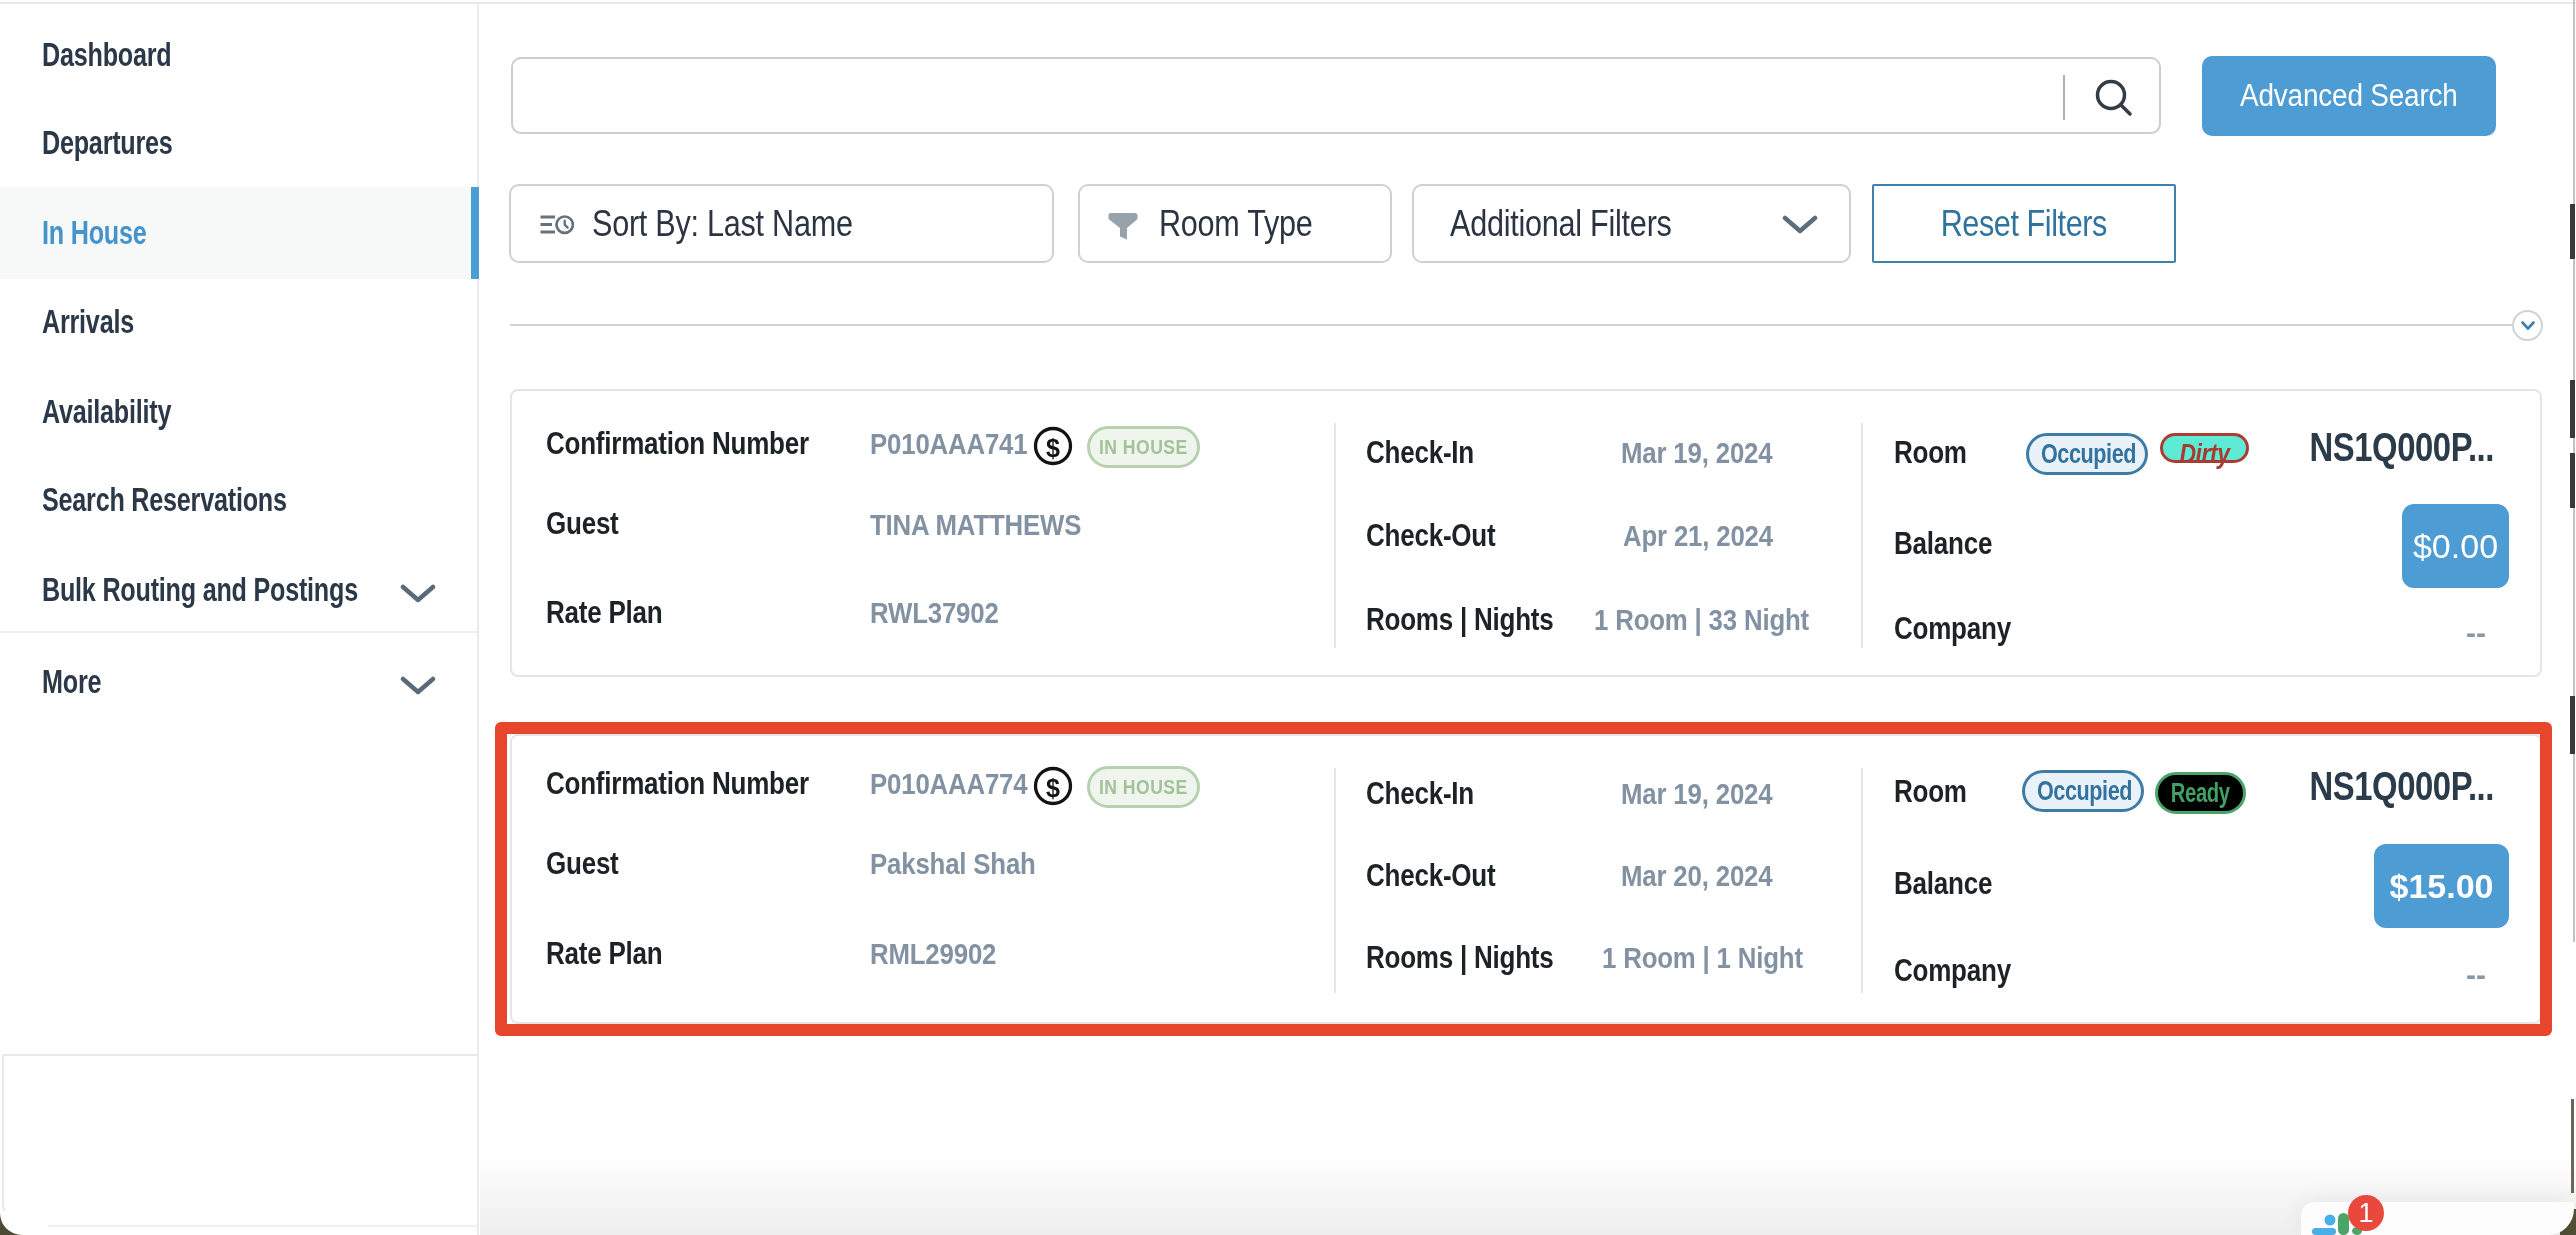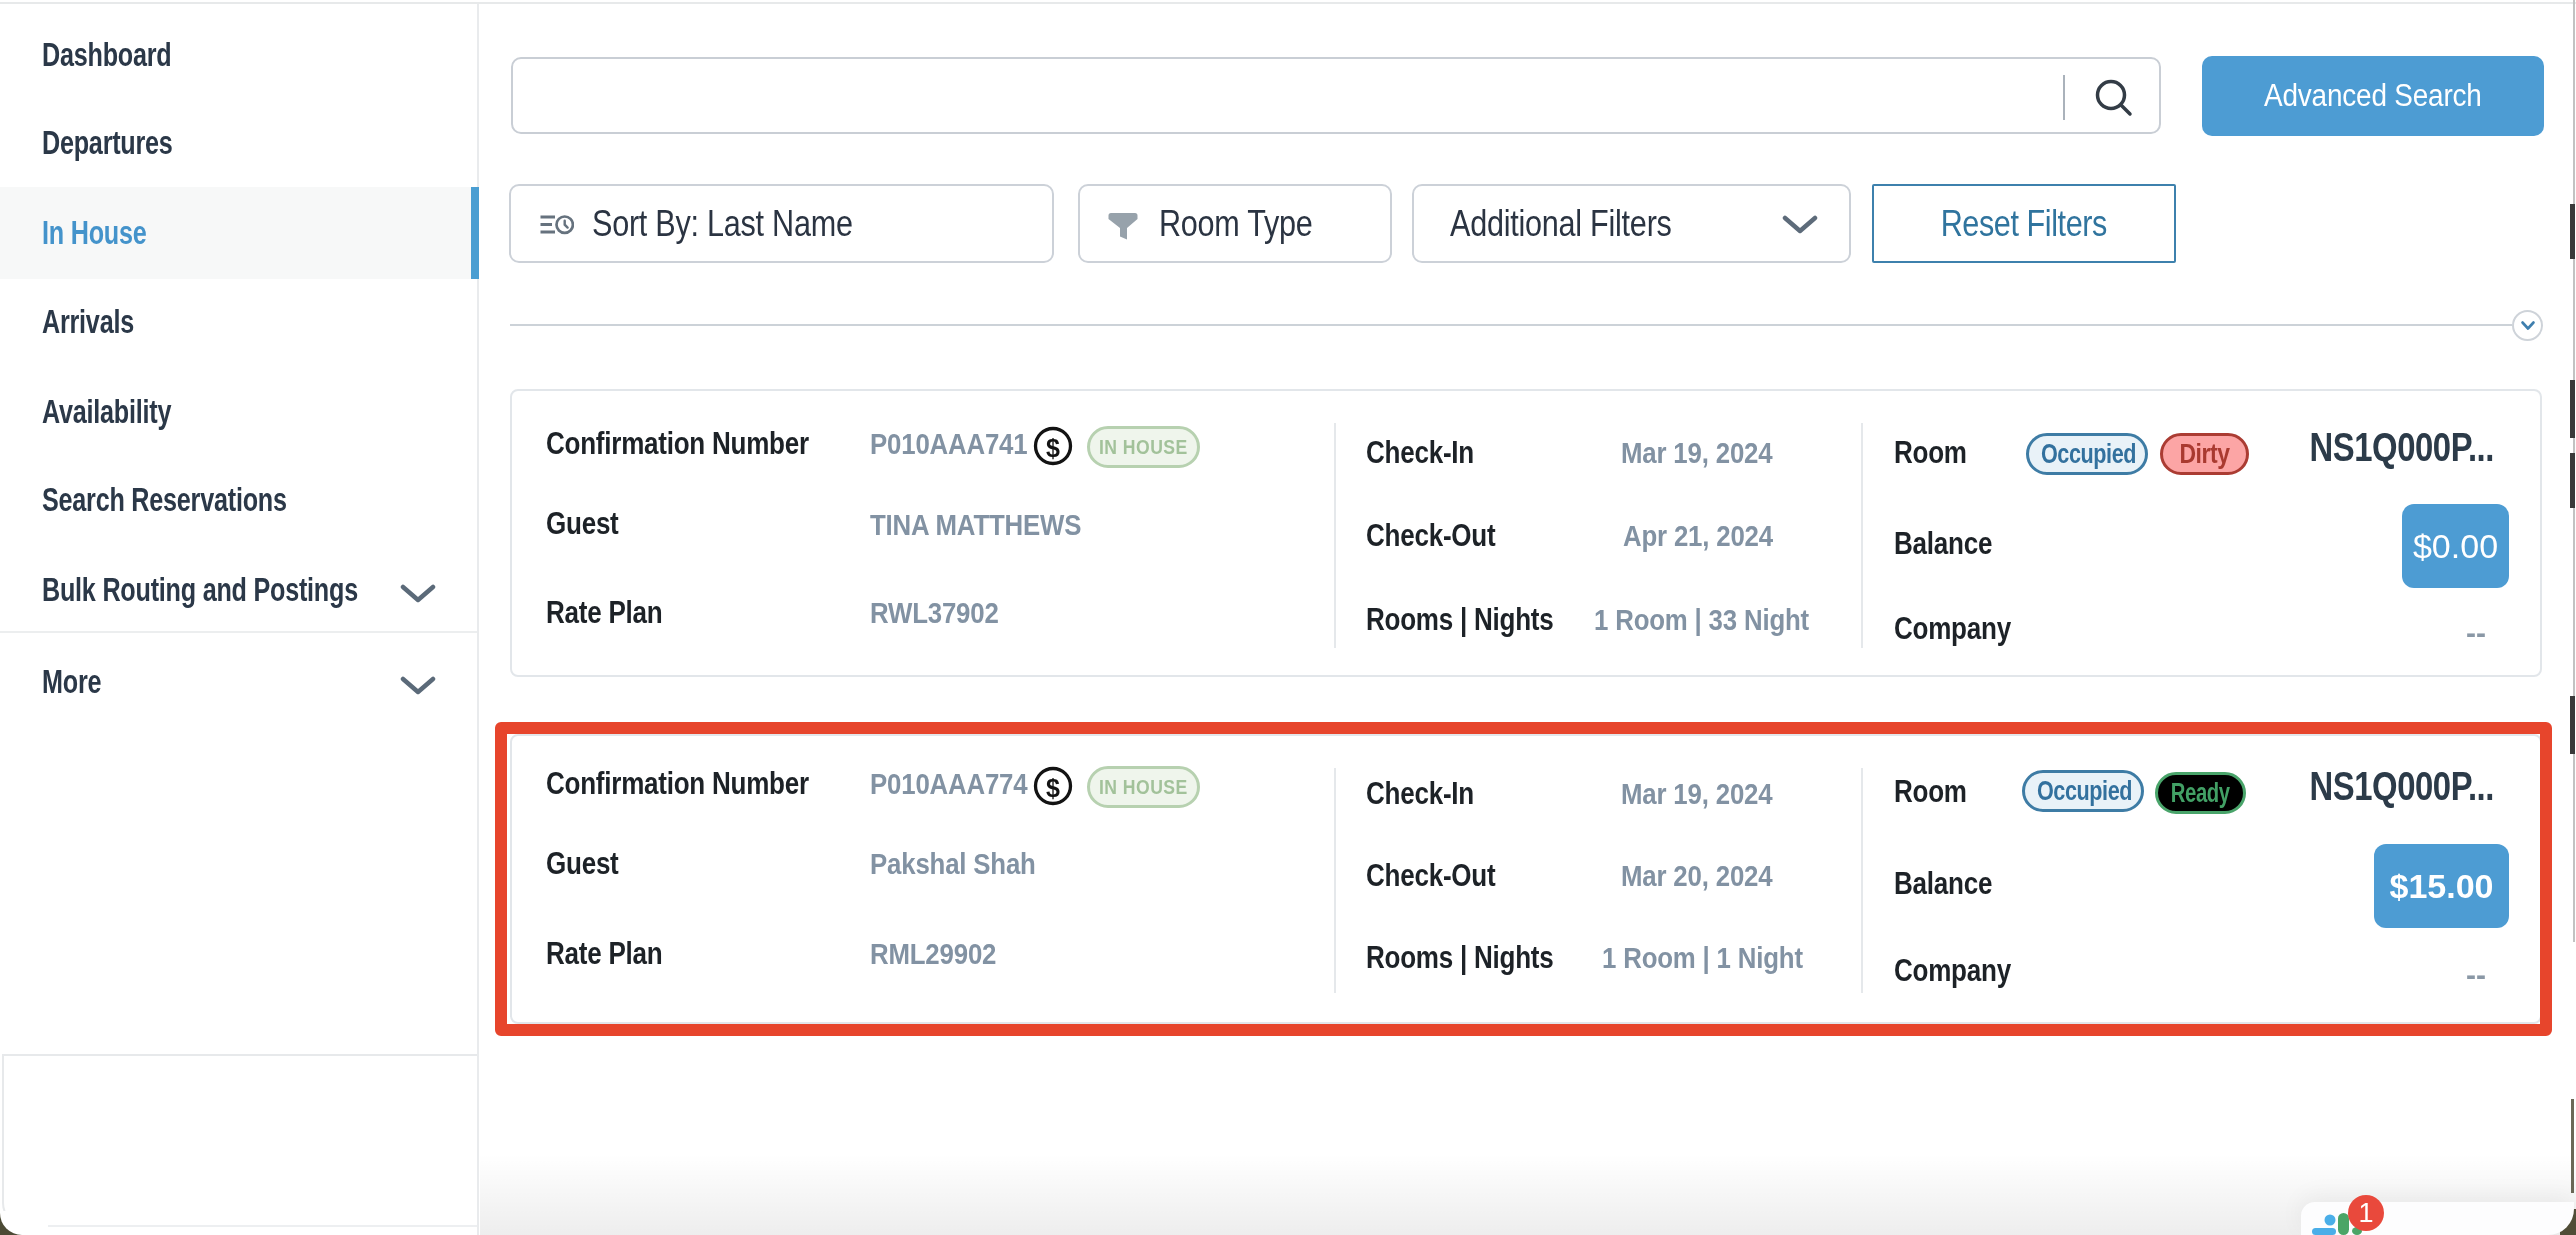--- a/index.html
+++ b/index.html
@@ -14,39 +14,39 @@
   .inhouse-row { position:absolute; left:0; top:183px; width:479px; height:92px; background:#f7f8f8; }
   .inhouse-bar { position:absolute; right:0; top:0; width:8px; height:92px; background:#4a9ed2; }
   .navdiv { position:absolute; left:0; top:627px; width:477px; height:2px; background:#eceeef; }
   .tkpanel { position:absolute; left:2px; top:1050px; width:475px; height:173px; border-top:2px solid #e7e9eb; border-left:2px solid #e7e9eb; border-bottom:2px solid #edeff1; border-bottom-left-radius:24px; }
   #trainkey { position:absolute; left:23px; top:1100px; width:432px; height:107px; background:#f6f7f9; border:2px solid #e3e6e9; border-radius:22px; }
 
   
   #searchbox { left:511px; top:57px; width:1650px; height:77px; border:2px solid #c9ced5; border-radius:10px; }
   #searchph { left:540px; top:57px; height:77px; line-height:77px; font-size:28px; color:#98a2ae; letter-spacing:-0.2px; }
   #searchsep { left:2063px; top:75px; width:2px; height:45px; background:#aab2bb; }
-  #advbtn { left:2202px; top:56px; width:342px; height:80px; background:#4d9cd3; border-radius:10px; color:#fff; font-size:31px; text-align:center; line-height:80px; letter-spacing:-0.2px; }
+  #advbtn { left:2202px; top:56px; width:294px; height:80px; background:#4d9cd3; border-radius:10px; color:#fff; font-size:31px; text-align:center; line-height:80px; letter-spacing:-0.2px; }
 
   
   .fbox { position:absolute; top:184px; height:79px; border:2px solid #ccd1d8; border-radius:10px; }
   .ftext { position:absolute; top:184px; height:79px; line-height:79px; font-size:36px; color:#2b3442; letter-spacing:-0.3px; white-space:nowrap; transform:scaleX(0.85); transform-origin:0 50%; }
   #resetbtn { position:absolute; left:1872px; top:184px; width:304px; height:79px; border:2px solid #3d81ad; border-radius:2px; color:#30749e; font-size:36px; text-align:center; line-height:75px; letter-spacing:-0.5px; }
 
   .hdiv { left:510px; top:324px; width:2002px; height:2px; background:#ccd2d8; }
   #divcirc { left:2512px; top:310px; width:31px; height:31px; border:2px solid #ced3d9; border-radius:50%; background:#fff; }
 
   
   .card { position:absolute; left:510px; width:2032px; background:#fff; border:2px solid #e2e6ea; border-radius:8px; }
   .lab { position:absolute; font-size:31px; font-weight:bold; color:#1d2227; letter-spacing:-0.3px; white-space:nowrap; transform:scaleX(0.84); transform-origin:0 0; }
   .val { position:absolute; font-size:30px; font-weight:bold; color:#8292a3; letter-spacing:-0.2px; white-space:nowrap; transform:scaleX(0.86); transform-origin:0 0; }
   .vdiv { position:absolute; width:2px; background:#e5e8eb; top:32px; height:225px; }
   .pill { position:absolute; border-radius:994px; font-weight:bold; text-align:center; white-space:nowrap; }
   .pill-ih { width:113px; height:42px; border:3.5px solid #b7d1b0; background:#eff5ec; color:#a2c29a; font-size:20px; line-height:37px; letter-spacing:0.5px; }
   .pill-occ { width:122px; height:42px; border:3.5px solid #3e7ca5; background:#e9f2f8; color:#33719e; font-size:27px; line-height:36px; letter-spacing:-0.5px; }
-  .pill-dirty { width:89px; height:42px; border:3.5px solid #ab3c33; background:#fca5a5; color:#a93a30; font-size:27px; line-height:36px; letter-spacing:-0.5px; }
+  .pill-dirty { width:89px; height:30px; border:3.5px solid #ab3c33; background:#5eead4; color:#a93a30; font-size:27px; line-height:36px; letter-spacing:-0.5px;font-style:italic; }
   .pill-ready { width:91px; height:42px; border:3.5px solid #49a46a; background:#000000; color:#42a065; font-size:27px; line-height:36px; letter-spacing:-0.5px; }
   .room-ns { position:absolute; font-size:40px; font-weight:bold; color:#2c3b49; letter-spacing:-0.5px; transform:scaleX(0.82); transform-origin:100% 0; }
   .balbtn { position:absolute; background:#4d9cd3; border-radius:12px; color:#fff; font-size:34px; text-align:center; height:84px; line-height:84px; }
   .dash2 { position:absolute; font-size:30px; font-weight:bold; color:#8a98a6; }
   #redring { left:495px; top:722px; width:2057px; height:314px; border:12px solid #e7452c; border-radius:6px; }
 
   .sx { display:inline-block; transform:scaleX(0.85); transform-origin:50% 50%; }
   svg { display:block; }
 </style>
 </head>

